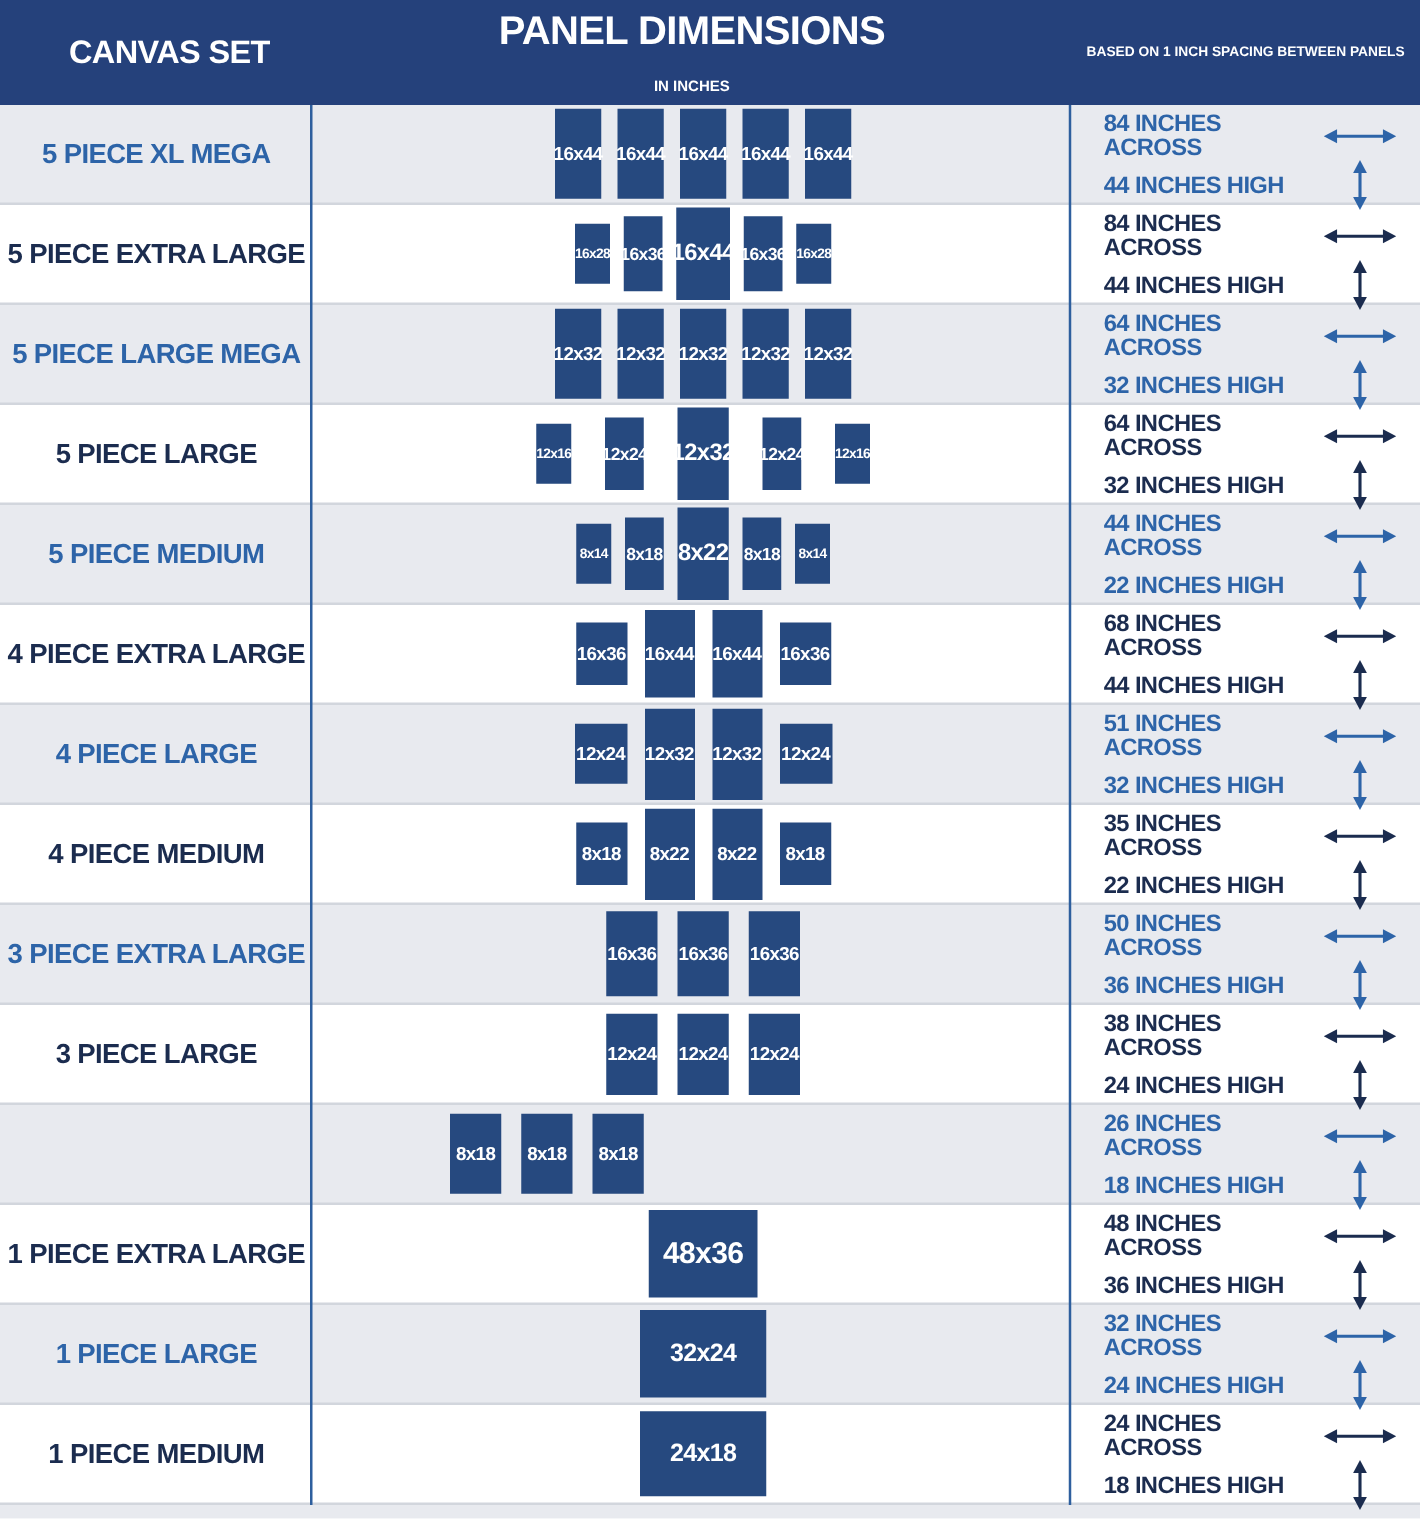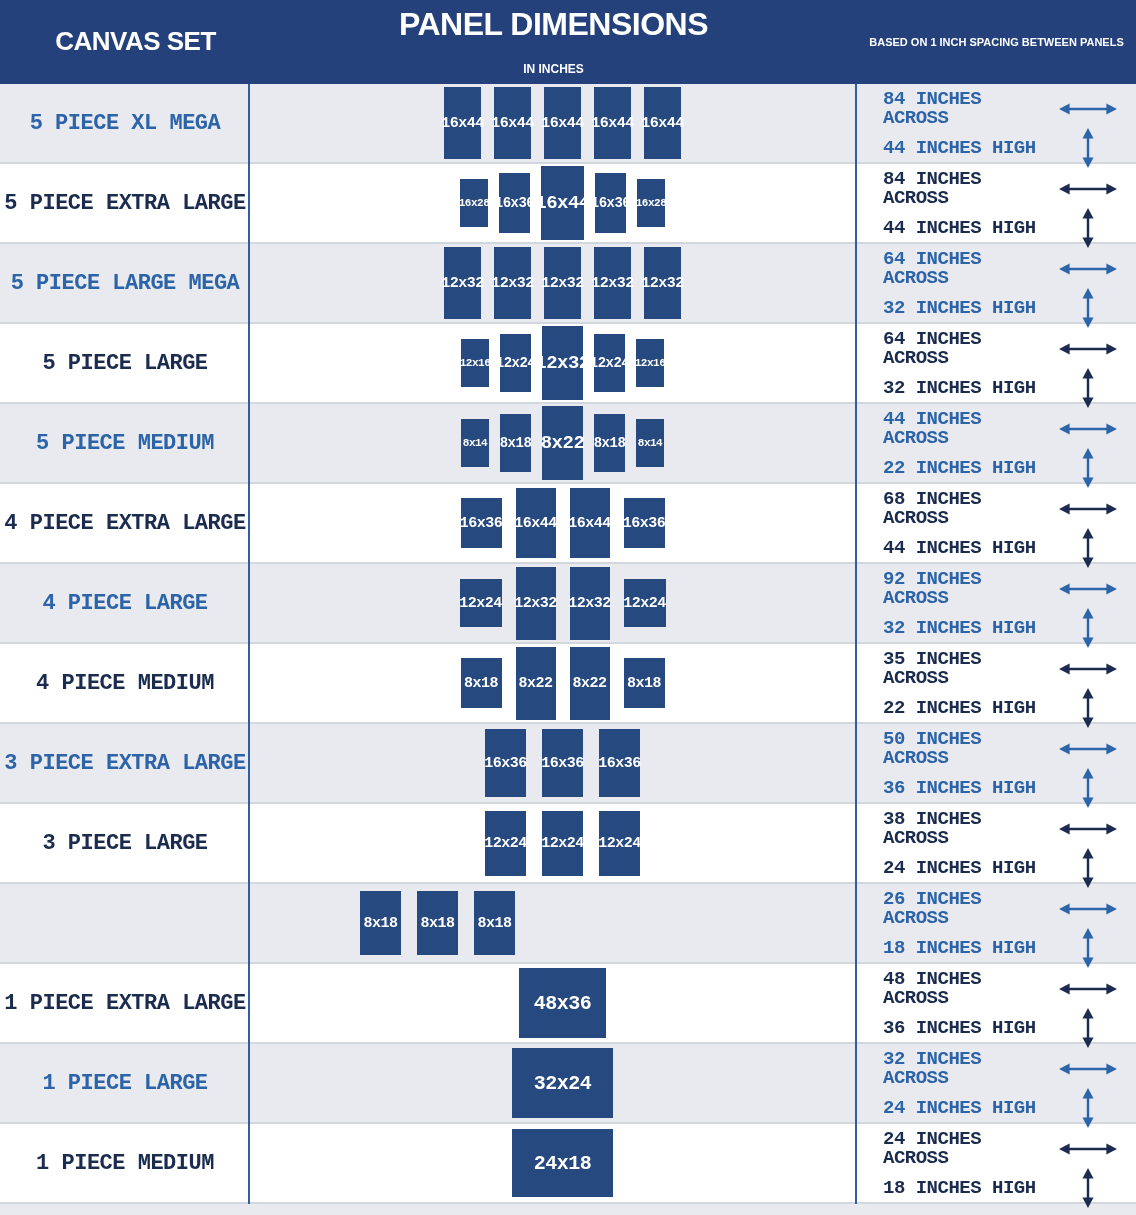--- a/index.html
+++ b/index.html
@@ -32,21 +32,21 @@
     display:flex;
     height:78px;
     background:#ffffff;
     color:var(--text-dark);
     border-bottom:2px solid var(--row-border);
   }
   .row.alt{
     background:var(--row-alt-bg);
     color:var(--text-blue);
   }
-  .cell{display:flex;align-items:center;font-family:Liberation Mono, monospace;}
+  .cell{display:flex;align-items:center;}
   .cell.name{
     width:250px;
     justify-content:center;
     font-size:22px;
     letter-spacing:-0.5px;
     text-align:center;
   }
   .cell.panels{
     flex:1;
     justify-content:center;
@@ -177,21 +177,21 @@
           <span>32 INCHES HIGH</span>
           <svg class="varrow" viewBox="0 0 14 42">
             <line x1="7" y1="7" x2="7" y2="35" stroke="currentColor" stroke-width="2.6"></line>
             <polygon points="7,0 1.2,11 12.8,11" fill="currentColor"></polygon>
             <polygon points="7,42 1.2,31 12.8,31" fill="currentColor"></polygon>
           </svg>
         </div>
       </div>
       <div class="row">
         <div class="cell name">5 PIECE LARGE</div>
-        <div class="cell panels" style="gap:11px">
+        <div class="cell panels" style="gap:27px">
           <div class="panel" style="width: 28px; height: 48px; font-size: 11px;">12x16</div>
           <div class="panel" style="width: 31px; height: 58px; font-size: 14px;">12x24</div>
           <div class="panel" style="width: 41px; height: 74px; font-size: 19px;">12x32</div>
           <div class="panel" style="width: 31px; height: 58px; font-size: 14px;">12x24</div>
           <div class="panel" style="width: 28px; height: 48px; font-size: 11px;">12x16</div>
         </div>
         <div class="cell occ">
           <span>64 INCHES ACROSS</span>
           <svg class="harrow" viewBox="0 0 60 14">
             <line x1="7" y1="7" x2="53" y2="7" stroke="currentColor" stroke-width="2.6"></line>
@@ -255,21 +255,21 @@
       </div>
       <div class="row alt">
         <div class="cell name">4 PIECE LARGE</div>
         <div class="cell panels" style="gap:14px">
           <div class="panel" style="width: 42px; height: 48px; font-size: 15px;">12x24</div>
           <div class="panel" style="width: 40px; height: 73px; font-size: 15px;">12x32</div>
           <div class="panel" style="width: 40px; height: 73px; font-size: 15px;">12x32</div>
           <div class="panel" style="width: 42px; height: 48px; font-size: 15px;">12x24</div>
         </div>
         <div class="cell occ">
-          <span>92 INCHES ACROSS</span>
+          <span>51 INCHES ACROSS</span>
           <svg class="harrow" viewBox="0 0 60 14">
             <line x1="7" y1="7" x2="53" y2="7" stroke="currentColor" stroke-width="2.6"></line>
             <polygon points="0,7 11,1.2 11,12.8" fill="currentColor"></polygon>
             <polygon points="60,7 49,1.2 49,12.8" fill="currentColor"></polygon>
           </svg>
           <span>32 INCHES HIGH</span>
           <svg class="varrow" viewBox="0 0 14 42">
             <line x1="7" y1="7" x2="7" y2="35" stroke="currentColor" stroke-width="2.6"></line>
             <polygon points="7,0 1.2,11 12.8,11" fill="currentColor"></polygon>
             <polygon points="7,42 1.2,31 12.8,31" fill="currentColor"></polygon>
@@ -360,21 +360,21 @@
           <svg class="varrow" viewBox="0 0 14 42">
             <line x1="7" y1="7" x2="7" y2="35" stroke="currentColor" stroke-width="2.6"></line>
             <polygon points="7,0 1.2,11 12.8,11" fill="currentColor"></polygon>
             <polygon points="7,42 1.2,31 12.8,31" fill="currentColor"></polygon>
           </svg>
         </div>
       </div>
       <div class="row">
         <div class="cell name">1 PIECE EXTRA LARGE</div>
         <div class="cell panels" style="gap:0px">
-          <div class="panel" style="width: 87px; height: 70px; font-size: 20px;">48x36</div>
+          <div class="panel" style="width: 87px; height: 70px; font-size: 24px;">48x36</div>
         </div>
         <div class="cell occ">
           <span>48 INCHES ACROSS</span>
           <svg class="harrow" viewBox="0 0 60 14">
             <line x1="7" y1="7" x2="53" y2="7" stroke="currentColor" stroke-width="2.6"></line>
             <polygon points="0,7 11,1.2 11,12.8" fill="currentColor"></polygon>
             <polygon points="60,7 49,1.2 49,12.8" fill="currentColor"></polygon>
           </svg>
           <span>36 INCHES HIGH</span>
           <svg class="varrow" viewBox="0 0 14 42">

